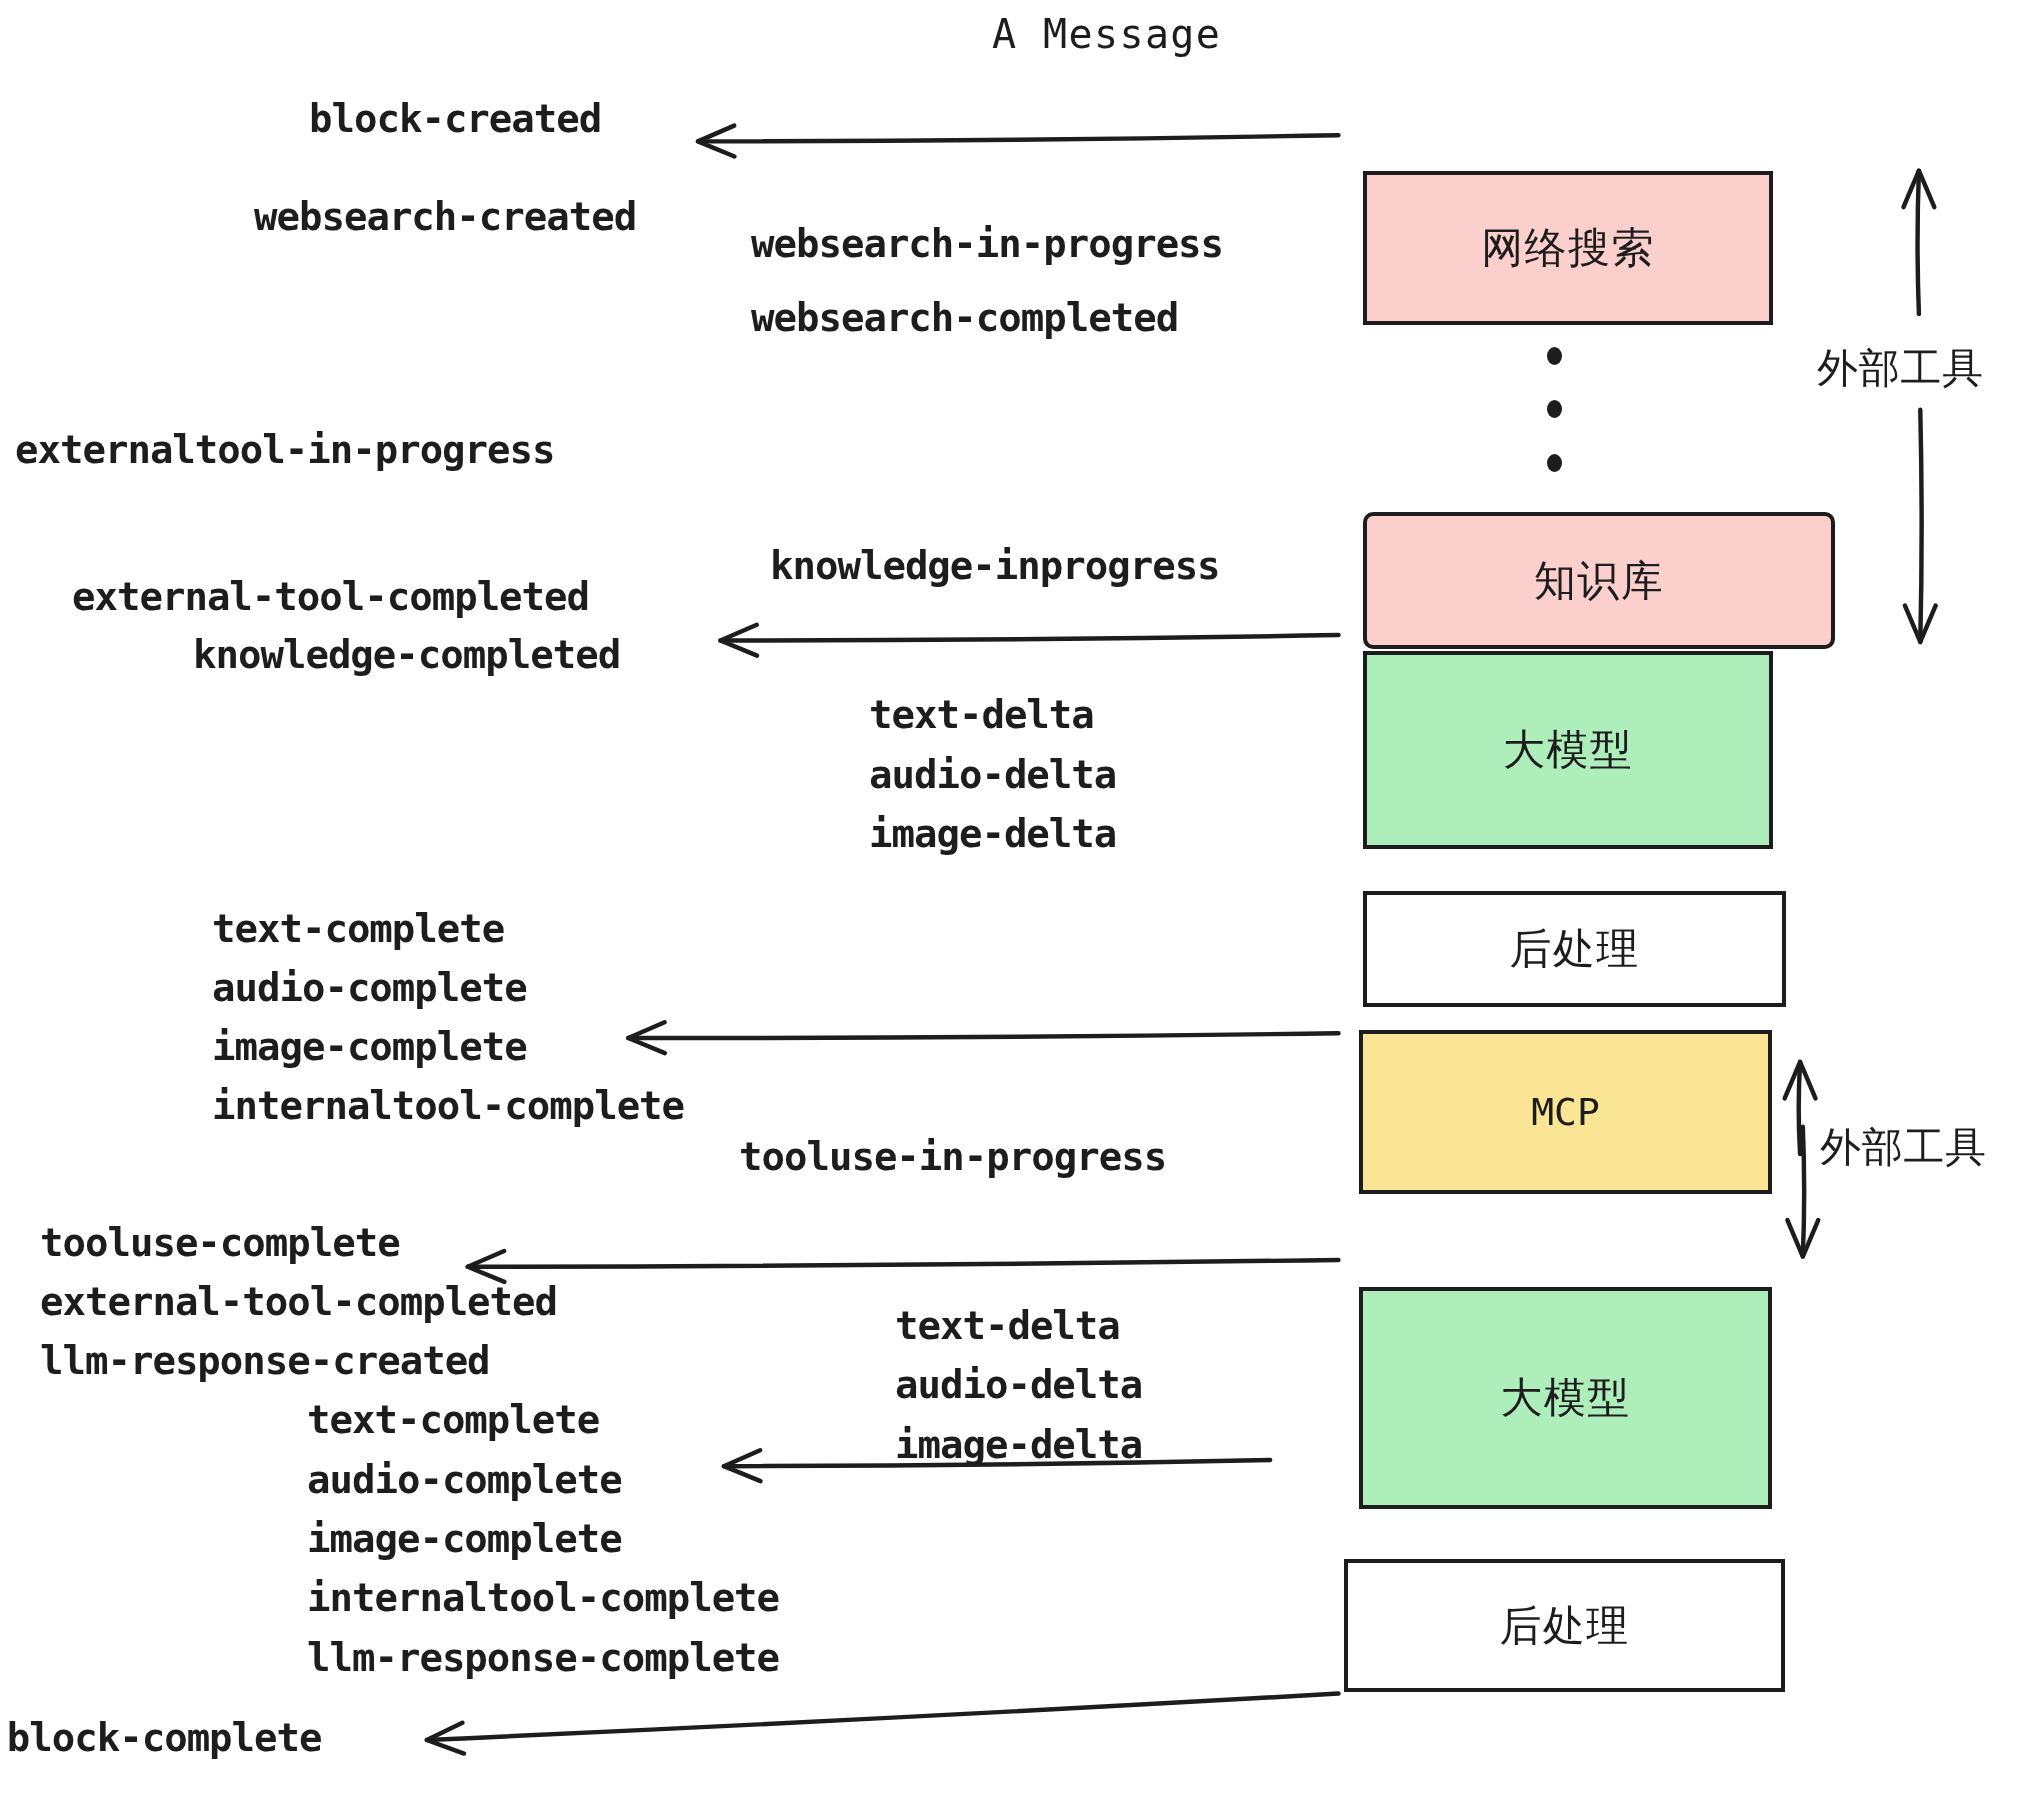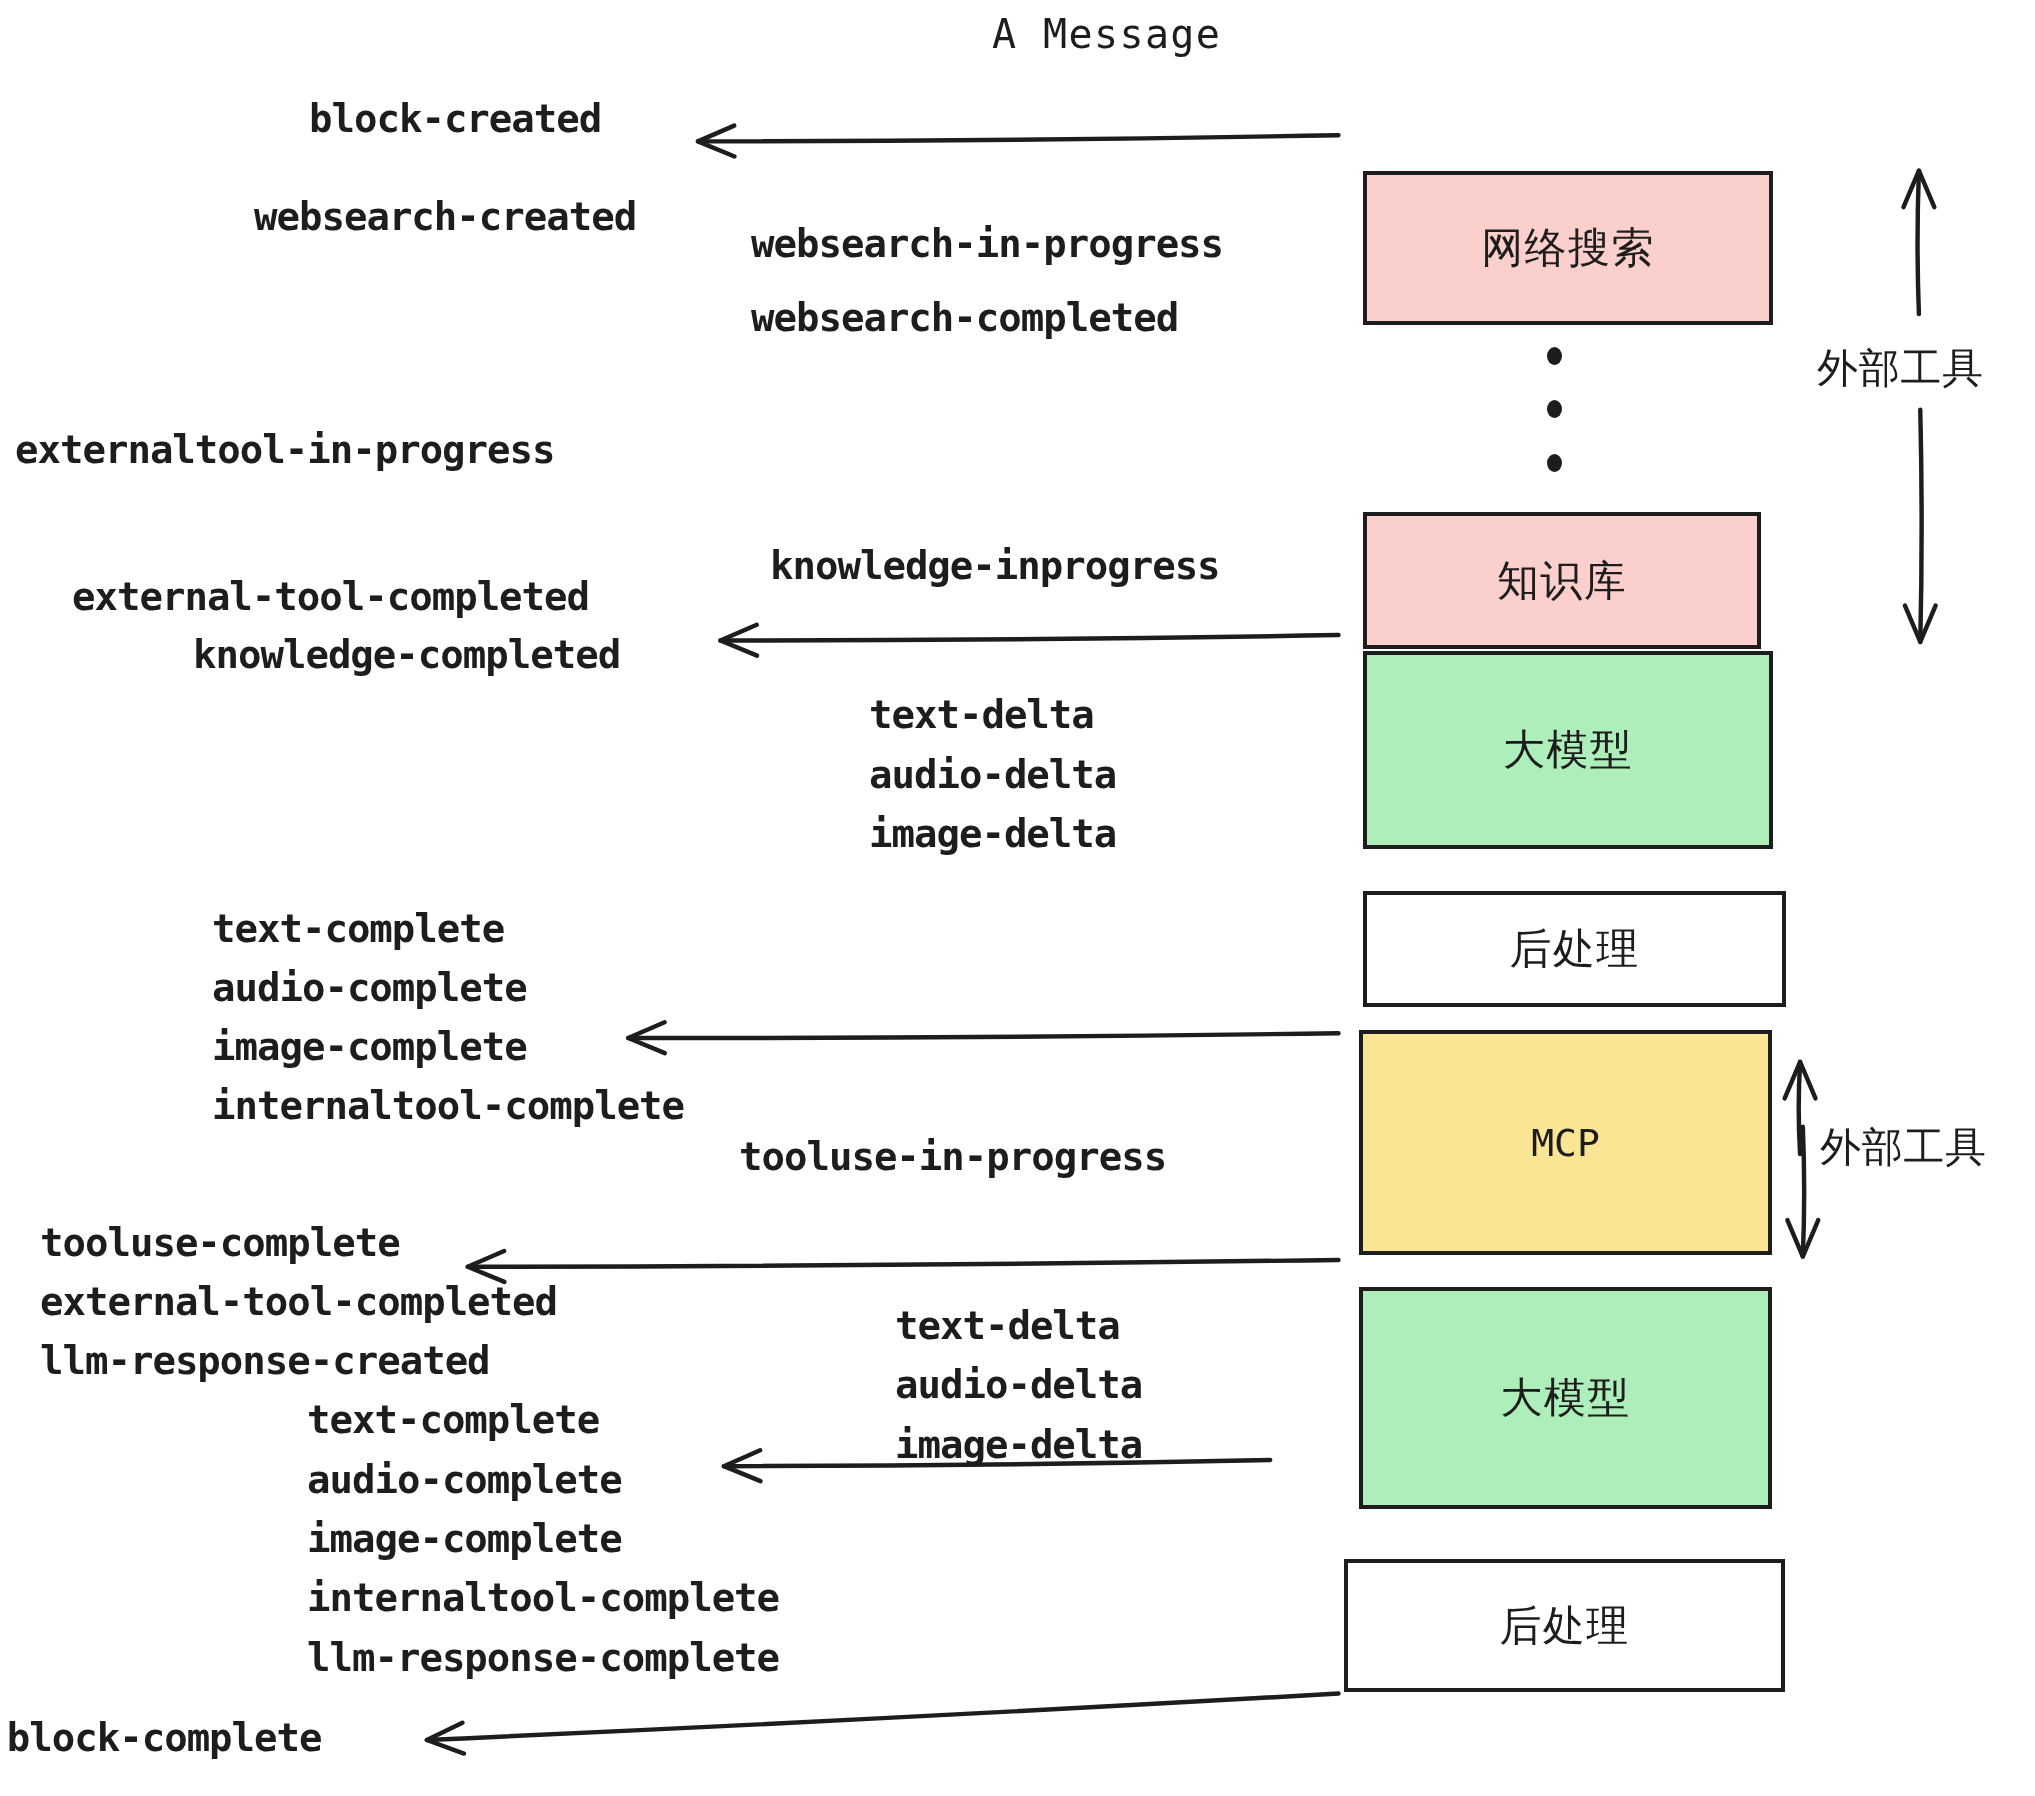--- a/index.html
+++ b/index.html
@@ -49,30 +49,30 @@
     <path d="M 2640 1650 Q 2644 1745 2640 1840" stroke="#1d1d1d" stroke-width="6.5" fill="none" stroke-linecap="round" stroke-linejoin="round"></path>
     <path d="M 2662.5862638539015 1786.5784623478326 L 2640 1840 L 2617.4137361460985 1786.5784623478326" stroke="#1d1d1d" stroke-width="6.5" fill="none" stroke-linecap="round" stroke-linejoin="round"></path>
   </svg>
 
 <div class="title" id="title-el" style="left:992px;top:11px;">A Message</div>
 
 <div id="box-container">
     <div class="box" style="left: 1363px; top: 171px; width: 410px; height: 154px; background: rgb(251, 207, 203);">
       <span>网络搜索</span>
     </div>
-    <div class="box" style="left: 1363px; top: 512px; width: 398px; height: 137px; background: rgb(251, 207, 203);">
+    <div class="box" style="left: 1363px; top: 512px; width: 472px; height: 137px; background: rgb(251, 207, 203); border-radius: 10px;">
       <span>知识库</span>
     </div>
     <div class="box" style="left: 1363px; top: 651px; width: 410px; height: 198px; background: rgb(174, 238, 186);">
       <span>大模型</span>
     </div>
     <div class="box" style="left: 1363px; top: 891px; width: 423px; height: 116px; background: rgb(255, 255, 255);">
       <span>后处理</span>
     </div>
-    <div class="box mcp" style="left: 1359px; top: 1030px; width: 413px; height: 225px; background: rgb(250, 229, 148);">
+    <div class="box mcp" style="left: 1359px; top: 1030px; width: 413px; height: 164px; background: rgb(250, 229, 148);">
       <span>MCP</span>
     </div>
     <div class="box" style="left: 1359px; top: 1287px; width: 413px; height: 222px; background: rgb(174, 238, 186);">
       <span>大模型</span>
     </div>
     <div class="box" style="left: 1344px; top: 1559px; width: 441px; height: 133px; background: rgb(255, 255, 255);">
       <span>后处理</span>
     </div>
   </div>
 

